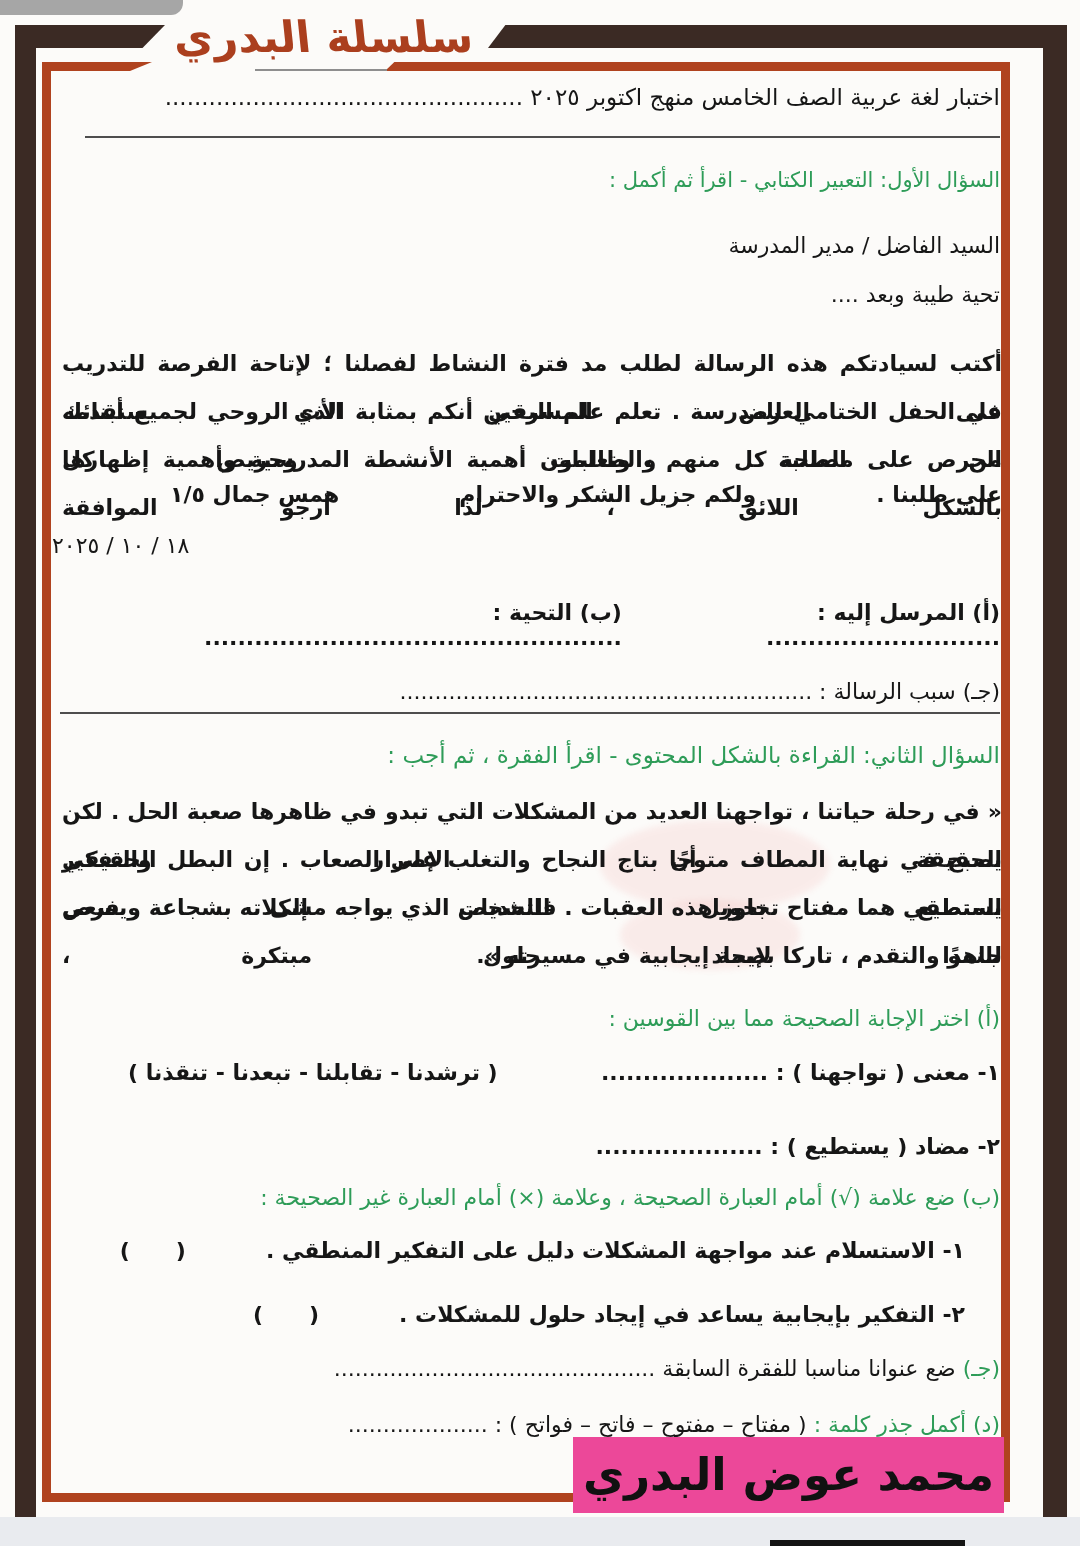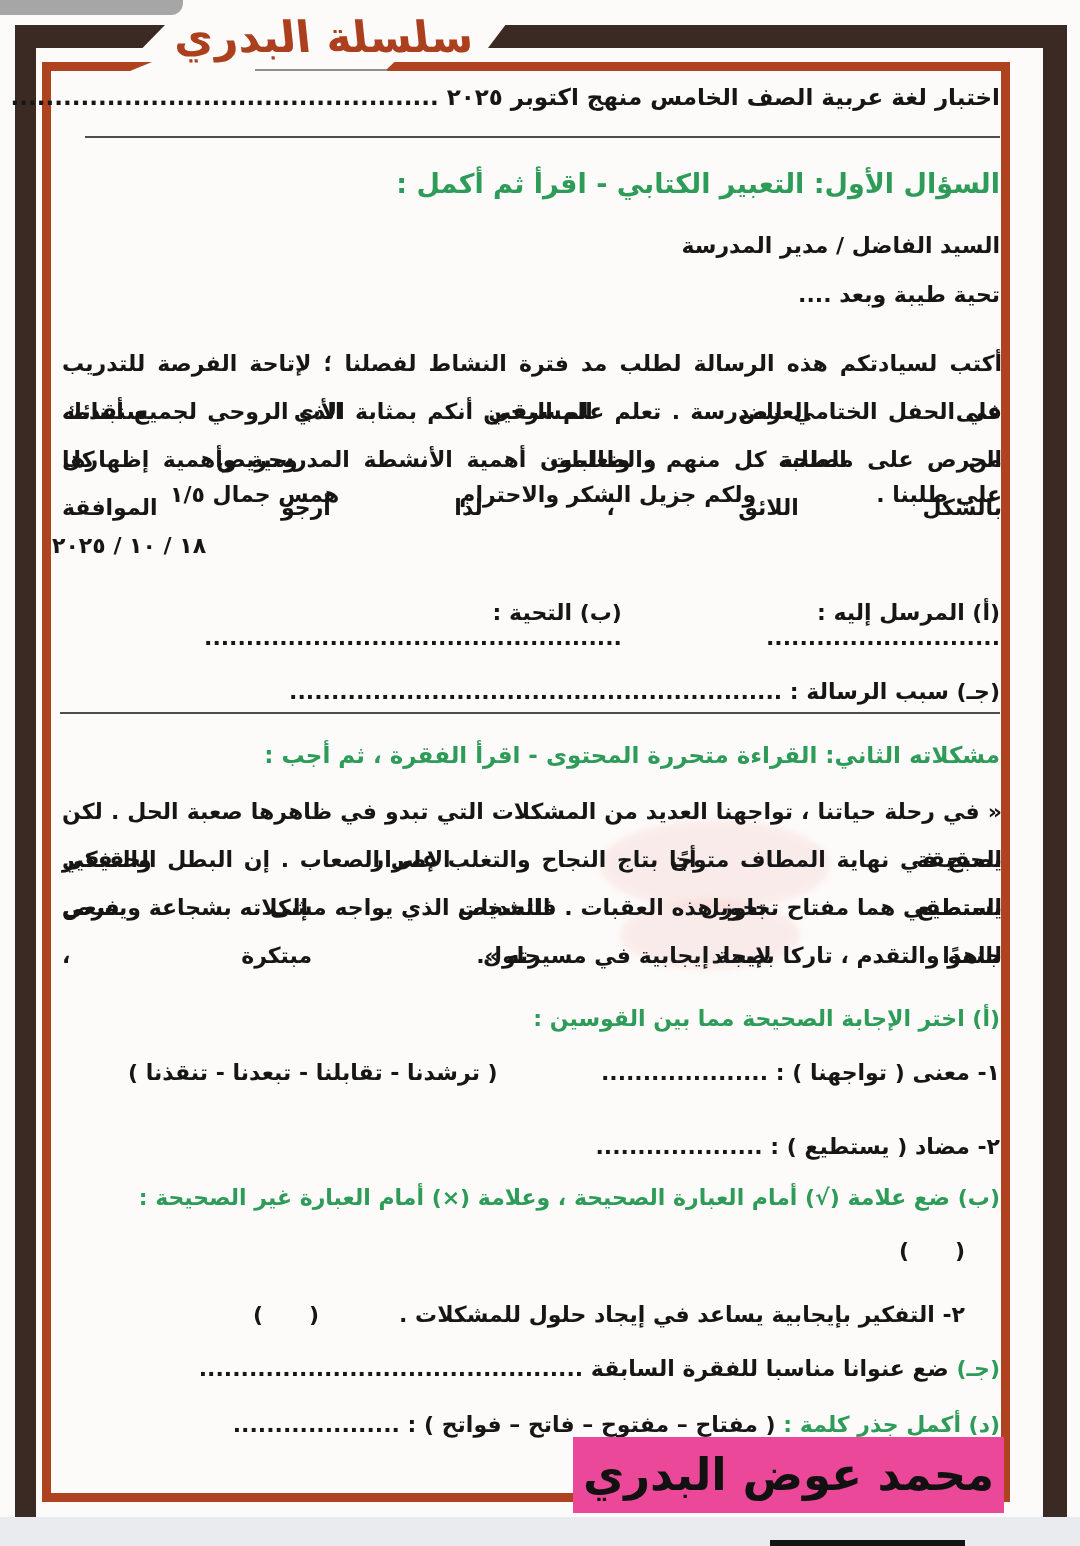--- a/index.html
+++ b/index.html
@@ -30,21 +30,21 @@
   .or-bottom { left:42px; top:1493px; width:968px; height:9px; background:#b0431f; }
   .gray-connector { left:255px; top:69px; width:132px; height:2px; background:#8e8e8e; }
   .logo {
     left:158px; top:6px; width:330px; height:62px;
     color:#ab3f1e; font-size:43px; font-weight:bold; text-align:center; line-height:62px;
     transform: skewX(6deg); white-space:nowrap;
   }
   .strip-bottom { left:0; top:1517px; width:1080px; height:29px; background:#e9ebef; }
   .black-bar { left:770px; top:1540px; width:195px; height:6px; background:#141414; }
   
-  .txt { font-weight:bold; font-size:22px; white-space:nowrap; }
+  .txt { font-weight:normal; font-size:22px; white-space:nowrap; }
   .green { color:#2e9c58;text-align:right; }
   .right-line { right:80px; text-align:right; }
   .divider { height:0; border-top:2px solid #4e4e4e; }
   .jline { height:48px; line-height:48px; text-align:justify; text-align-last:justify; font-weight:bold; font-size:22px; }
   .jline.last { text-align-last:right; }
   .flexrow { display:flex; justify-content:space-between; font-weight:bold; font-size:22px; }
   .pre { white-space:pre; }
   .wm { border-radius:50%; background:#e86a6a; opacity:0.10; filter:blur(3px); }
   .footer-box { right:76px; top:1437px; background:#ec4899; padding:0 10px; height:76px;
                 line-height:76px; font-size:45px; font-weight:bold; color:#111; white-space:nowrap; }
@@ -67,21 +67,21 @@
 <div class="abs gray-connector"></div>
 
 <div class="abs logo">سلسلة البدري</div>
 
 <div class="abs wm" style="left:600px; top:820px; width:230px; height:90px;"></div>
 <div class="abs wm" style="left:620px; top:900px; width:180px; height:70px;"></div>
 
 <div class="abs txt right-line" style="top:84px; font-size:23px;">اختبار لغة عربية  الصف الخامس منهج اكتوبر ٢٠٢٥ .................................................</div>
 <div class="abs divider" style="left:85px; top:136px; width:915px;"></div>
 
-<div class="abs txt green right-line" style="top:168px; font-size:27px;">السؤال الأول:  التعبير الكتابي - اقرأ ثم أكمل :</div>
+<div class="abs txt green right-line" style="top:168px; font-size:21px;">السؤال الأول:  التعبير الكتابي - اقرأ ثم أكمل :</div>
 
 <div class="abs txt right-line" style="top:233px;">السيد الفاضل / مدير المدرسة</div>
 <div class="abs txt right-line" style="top:282px;">تحية طيبة وبعد ....</div>
 
 <div class="abs" style="top:340px; right:78px; left:62px;">
   <div class="jline">أكتب لسيادتكم هذه الرسالة لطلب مد فترة النشاط لفصلنا ؛ لإتاحة الفرصة للتدريب على العرض المسرحي الذي سنقدمه</div>
   <div class="jline">في الحفل الختامي للمدرسة . تعلم علم اليقين أنكم بمثابة الأب الروحي لجميع أبنائك من الطلبة والطالبات ، وحريص كل</div>
   <div class="jline">الحرص على مصلحة كل منهم ، وتعلمون أهمية الأنشطة المدرسية وأهمية إظهارها بالشكل اللائق ، لذا أرجو الموافقة</div>
 </div>
 
@@ -95,21 +95,21 @@
 
 <div class="abs flexrow" style="top:600px; right:80px; left:128px;">
   <span>(أ) المرسل إليه : ............................</span>
   <span>(ب) التحية : ..................................................</span>
 </div>
 
 <div class="abs txt right-line" style="top:679px;">(جـ) سبب الرسالة : ...........................................................</div>
 
 <div class="abs divider" style="left:60px; top:712px; width:940px;"></div>
 
-<div class="abs txt green right-line" style="top:742px; font-size:23px;">مشكلاته الثاني:  القراءة متحررة المحتوى - اقرأ الفقرة ، ثم أجب :</div>
+<div class="abs txt green right-line" style="top:742px; font-size:23px;">السؤال الثاني:  القراءة بالشكل المحتوى - اقرأ الفقرة ، ثم أجب :</div>
 
 <div class="abs" style="top:788px; right:78px; left:62px;">
   <div class="jline">« في رحلة حياتنا ، تواجهنا العديد من المشكلات التي تبدو في ظاهرها صعبة الحل . لكن الحقيقة أن الإصرار والتفكير</div>
   <div class="jline">يصبح في نهاية المطاف متوجًا بتاج النجاح والتغلب على الصعاب . إن البطل الحقيقي يستطيع تحويل التحديات إلى فرص</div>
   <div class="jline">المنطقي هما مفتاح تجاوز هذه العقبات . فالشخص الذي يواجه مشكلاته بشجاعة ويسعى جاهدًا لإيجاد حلول مبتكرة ،</div>
   <div class="jline last">للنمو والتقدم ، تاركا بصمة إيجابية في مسيرته ».</div>
 </div>
 
 <div class="abs txt green right-line" style="top:1006px;">(أ) اختر الإجابة الصحيحة مما بين القوسين :</div>
 
@@ -117,20 +117,21 @@
   <span>١- معنى ( تواجهنا ) : ....................</span>
   <span>( ترشدنا - تقابلنا - تبعدنا - تنقذنا )</span>
 </div>
 <div class="abs flexrow" style="top:1134px; right:80px; left:128px;">
   <span>٢- مضاد ( يستطيع ) : ....................</span>
 </div>
 
 <div class="abs txt green right-line" style="top:1185px;">(ب) ضع علامة (√) أمام العبارة الصحيحة ، وعلامة (×) أمام العبارة غير الصحيحة :</div>
 
 <div class="abs flexrow" style="top:1238px; right:115px; justify-content:flex-start; column-gap:80px;">
+  <span>١- الاستسلام عند مواجهة المشكلات دليل على التفكير المنطقي .</span>
   <span class="pre">(      )</span>
 </div>
 <div class="abs flexrow" style="top:1302px; right:115px; justify-content:flex-start; column-gap:80px;">
   <span>٢- التفكير بإيجابية يساعد في إيجاد حلول للمشكلات .</span>
   <span class="pre">(      )</span>
 </div>
 
 <div class="abs txt right-line" style="top:1356px;">
   <span class="green">(جـ)</span><span> ضع عنوانا مناسبا للفقرة السابقة ..............................................</span>
 </div>

